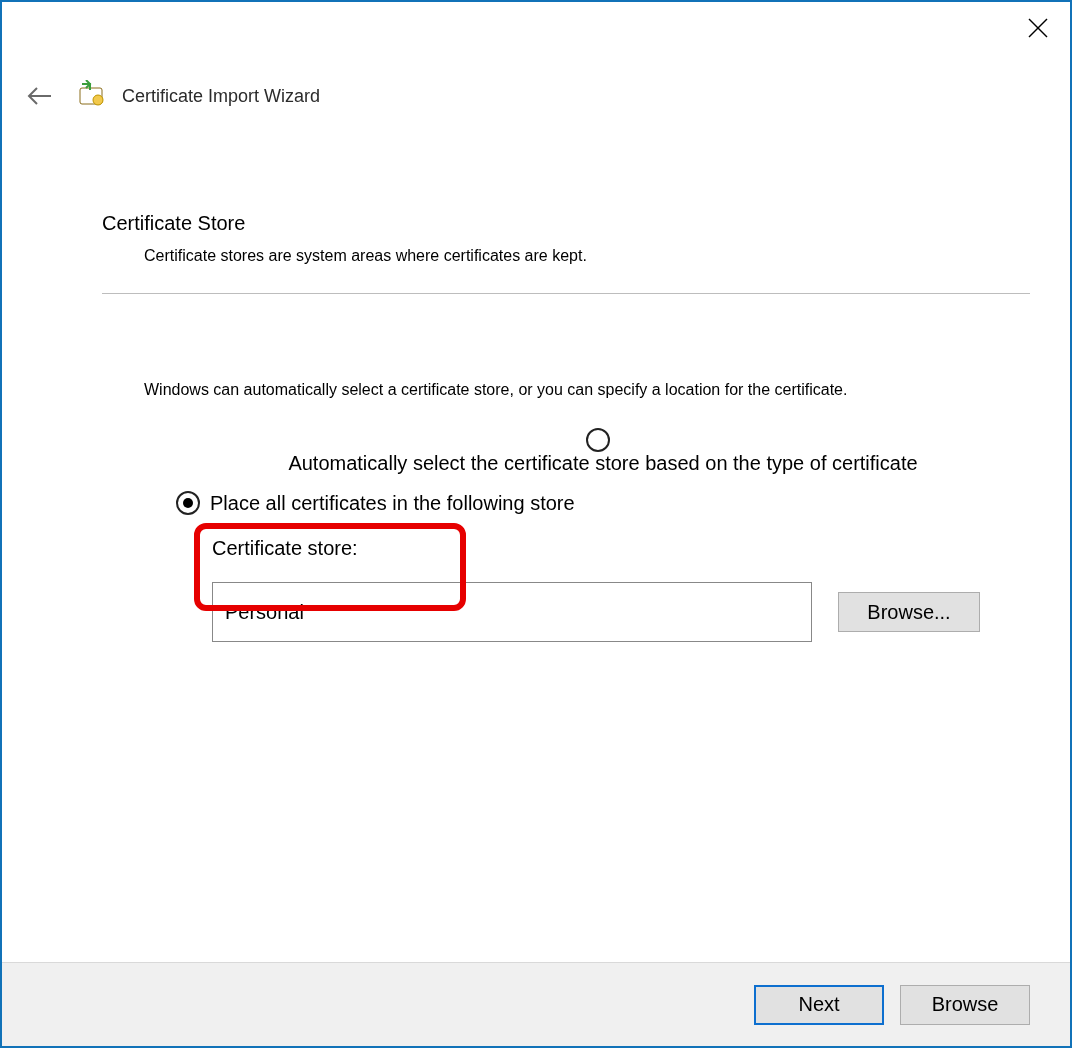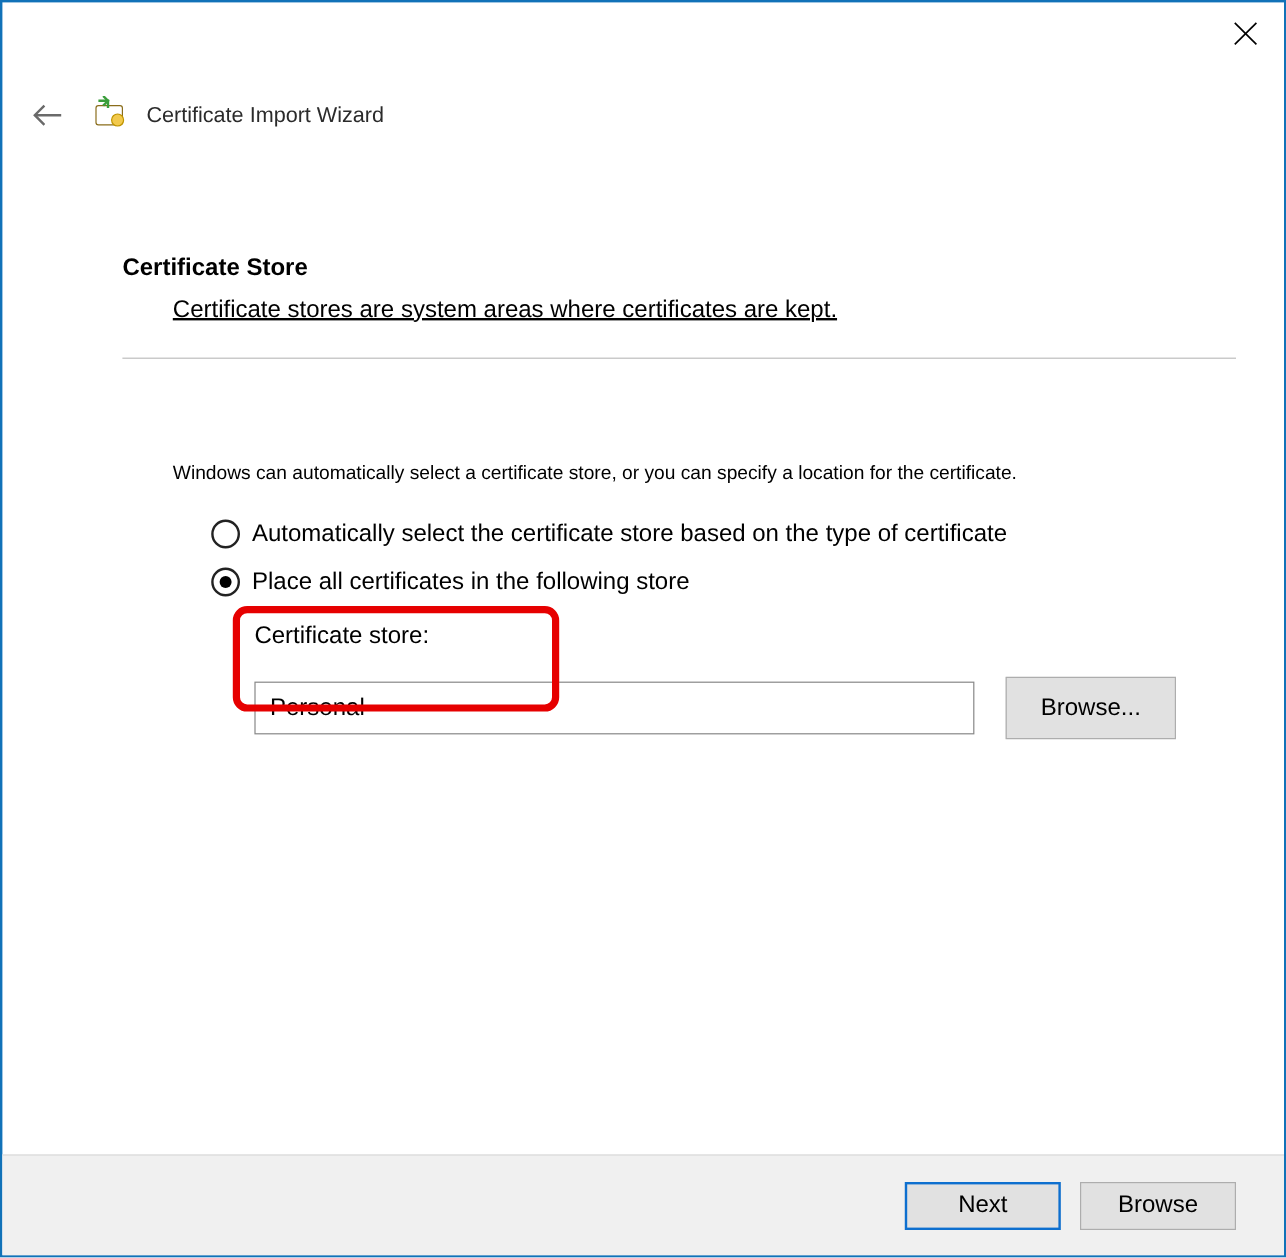--- a/index.html
+++ b/index.html
@@ -3,32 +3,32 @@
 <meta charset="utf-8">
 <style>
   html,body{margin:0;padding:0;width:1072px;height:1048px;font-family:"Segoe UI",Tahoma,sans-serif;font-size:20px;color:#000;background:#fff;}
   .window{box-sizing:border-box;width:1072px;height:1048px;border:2px solid #1172b8;background:#fff;position:relative;}
   .close-x{position:absolute;top:16px;right:22px;cursor:pointer;}
   .header{position:absolute;top:78px;left:24px;right:24px;display:flex;align-items:center;}
   .back-arrow{width:28px;height:28px;display:flex;align-items:center;justify-content:center;cursor:pointer;margin-right:22px;}
   .wiz-icon{width:32px;height:32px;margin-right:14px;}
   .wiz-title{font-size:18px;color:#2b2b2b;}
   .content{position:absolute;top:210px;left:100px;right:40px;}
-  .section-head{font-weight:700;font-size:20px;}
-  .section-desc{margin:12px 0 0 42px;font-size:20px;color:#000;text-decoration:underline;}
+  .section-head{font-weight:400;font-size:20px;}
+  .section-desc{margin:12px 0 0 42px;font-size:16px;color:#000;}
   .rule{margin:28px 0 0 0;border:none;border-top:1px solid #bdbdbd;}
   .para{margin:84px 0 0 42px;font-size:16px;line-height:1.5;max-width:860px;}
   .radio-row{margin:16px 0 0 74px;display:flex;align-items:center;font-size:20px;}
   .radio-outer{width:20px;height:20px;border:2px solid #222;border-radius:50%;margin-right:10px;display:flex;align-items:center;justify-content:center;flex-shrink:0;}
   .radio-inner{width:10px;height:10px;border-radius:50%;background:#000;}
   .store-block{margin:22px 0 0 110px;position:relative;}
   .store-label{font-size:20px;margin-bottom:22px;}
   .store-row{display:flex;align-items:center;}
-  .store-input{width:600px;height:44px;border:1px solid #888;background:#fff;font-size:20px;padding:0 12px;box-sizing:border-box;}
-  .browse-btn{margin-left:26px;width:142px;height:52px;background:#e1e1e1;border:1px solid #adadad;font-size:20px;cursor:pointer;}
+  .store-input{width:600px;height:60px;border:1px solid #888;background:#fff;font-size:20px;padding:0 12px;box-sizing:border-box;}
+  .browse-btn{margin-left:26px;width:142px;height:40px;background:#e1e1e1;border:1px solid #adadad;font-size:20px;cursor:pointer;}
   .highlight-box{position:absolute;left:-18px;top:-14px;width:260px;height:76px;border:6px solid #e60000;border-radius:12px;pointer-events:none;}
   .footer{position:absolute;left:0;right:0;bottom:0;height:84px;border-top:1px solid #d9d9d9;background:#f0f0f0;display:flex;align-items:center;justify-content:flex-end;padding-right:40px;box-sizing:border-box;padding-left:36px;}
   .btn{width:130px;height:40px;font-size:20px;border:1px solid #adadad;background:#e1e1e1;margin-left:16px;cursor:pointer;}
   .btn.primary{border:2px solid #0d6fcf;}
 </style>
 </head>
 <body>
 
 <div class="window">
 
@@ -56,21 +56,21 @@
     </div>
     <div class="wiz-title">Certificate Import Wizard</div>
   </div>
 
   <div class="content">
     <div class="section-head">Certificate Store</div>
     <div class="section-desc">Certificate stores are system areas where certificates are kept.</div>
     <hr class="rule">
     <div class="para">Windows can automatically select a certificate store, or you can specify a location for the certificate.</div>
 
-    <div class="radio-row" style="margin-top:26px;">
+    <div class="radio-row" style="margin-top:26px;flex-direction:column;">
       <span class="radio-outer"></span>
       <span>Automatically select the certificate store based on the type of certificate</span>
     </div>
 
     <div class="radio-row">
       <span class="radio-outer">
           <span class="radio-inner"></span>
         </span>
       <span>Place all certificates in the following store</span>
     </div>

